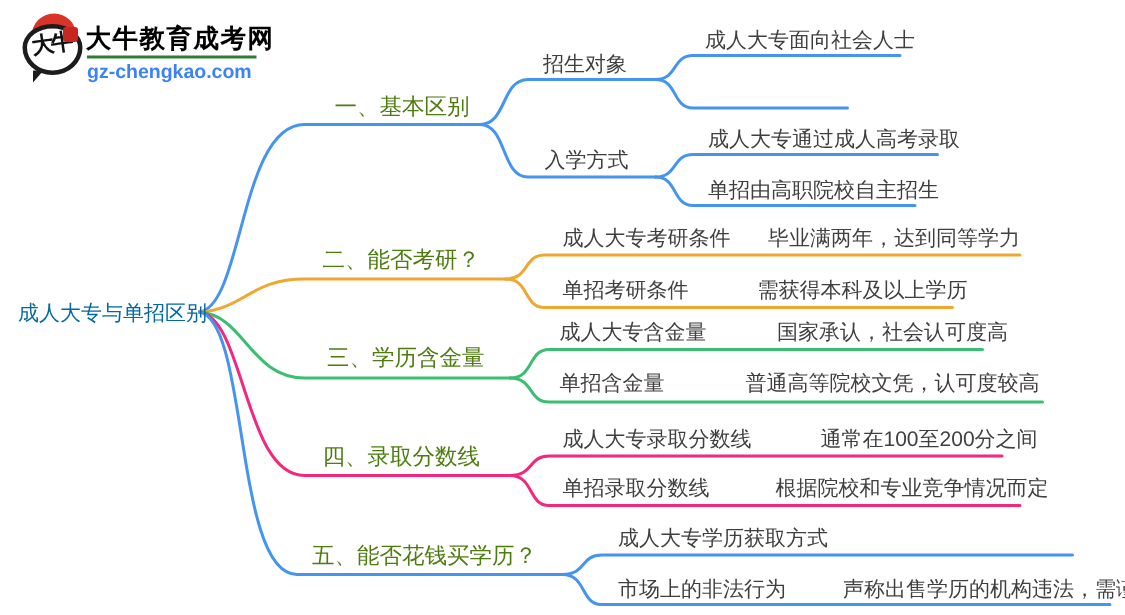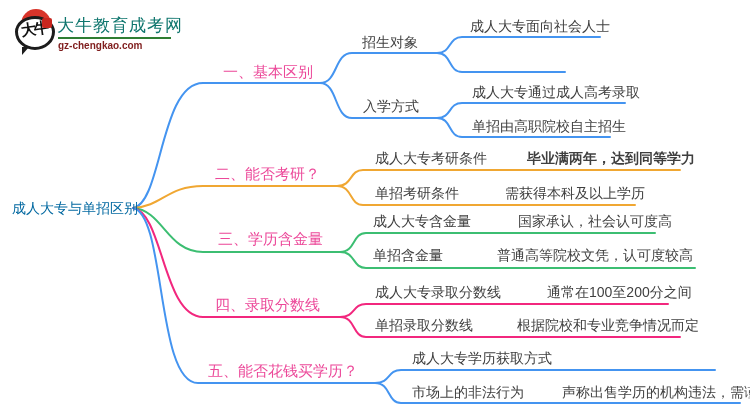--- a/index.html
+++ b/index.html
@@ -3,37 +3,37 @@
 <meta charset="utf-8">
 <style>
   html,body{margin:0;padding:0;background:#fff;}
   #canvas{
     position:relative;width:750px;height:410px;background:#ffffff;overflow:hidden;
     font-family:"Liberation Sans","DejaVu Sans",sans-serif;color:#3d3d3d;
   }
   #connectors{position:absolute;left:0;top:0;}
   .nodelabel{position:absolute;white-space:nowrap;line-height:18px;text-align:right;}
   .root{font-size:14px;color:#0369a1;}
-  .main{font-size:15px;color:#ec4899;}
+  .main{font-size:15px;color:#4d7c0f;}
   .child{font-size:14px;color:#3f3f3f;}
   
   .logo{position:absolute;left:14px;top:8px;width:170px;height:50px;}
   .logo-icon{position:absolute;left:0;top:1px;width:44px;height:46px;}
   .red-arc{position:absolute;left:7px;top:0;width:30px;height:15px;background:#d8342a;
     border-radius:15px 15px 0 0;}
   .bubble{position:absolute;left:1px;top:7px;width:34px;height:28px;background:#fff;
     border:3px solid #1c1c1c;border-radius:50% 50% 50% 50% / 46% 46% 54% 54%;}
   .bubble-tail{position:absolute;left:8px;top:38px;width:0;height:0;
     border-left:7px solid #1c1c1c;border-bottom:8px solid transparent;}
   .bubble-text{position:absolute;left:7px;top:11px;font-family:"Liberation Serif","DejaVu Serif",serif;
     font-weight:bold;font-size:15px;color:#111;transform:rotate(-8deg);letter-spacing:-2px;}
   .seal{position:absolute;left:28px;top:9px;width:10px;height:10px;background:#c8261f;border-radius:2px;}
-  .site-name{position:absolute;left:43px;top:6px;font-size:17px;font-weight:normal;color:#0f766e;letter-spacing:1px;}
+  .site-name{position:absolute;left:43px;top:6px;font-size:17px;font-weight:bold;color:#000000;letter-spacing:1px;}
   .logo-divider{position:absolute;left:44px;top:29px;width:113px;height:2px;background:#2e7d32;}
-  .site-url{position:absolute;left:44px;top:32px;font-size:10px;font-weight:bold;color:#7f1d1d;}
+  .site-url{position:absolute;left:44px;top:32px;font-size:13px;font-weight:bold;color:#3b82f6;}
 </style>
 </head>
 <body>
 
 <div id="canvas">
 
   <svg id="connectors" width="750" height="410" viewBox="0 0 750 410">
     <g fill="none" stroke-width="2" stroke-linecap="round">
 
       <g stroke="#4494f0">
@@ -89,21 +89,21 @@
 
   <div class="nodelabel main" style="left:223px;top:63px;">一、基本区别</div>
   <div class="nodelabel child" style="left:362px;top:33px;">招生对象</div>
   <div class="nodelabel child" style="left:470px;top:17px;">成人大专面向社会人士</div>
   <div class="nodelabel child" style="left:363px;top:97px;">入学方式</div>
   <div class="nodelabel child" style="left:472px;top:83px;">成人大专通过成人高考录取</div>
   <div class="nodelabel child" style="left:472px;top:117px;">单招由高职院校自主招生</div>
 
   <div class="nodelabel main" style="left:215px;top:165px;">二、能否考研？</div>
   <div class="nodelabel child" style="left:375px;top:149px;">成人大专考研条件</div>
-  <div class="nodelabel child" style="left:527px;top:149px;font-weight:bold;">毕业满两年，达到同等学力</div>
+  <div class="nodelabel child" style="left:512px;top:149px;">毕业满两年，达到同等学力</div>
   <div class="nodelabel child" style="left:375px;top:184px;">单招考研条件</div>
   <div class="nodelabel child" style="left:505px;top:184px;">需获得本科及以上学历</div>
 
   <div class="nodelabel main" style="left:218px;top:230px;">三、学历含金量</div>
   <div class="nodelabel child" style="left:373px;top:212px;">成人大专含金量</div>
   <div class="nodelabel child" style="left:373px;top:246px;">单招含金量</div>
   <div class="nodelabel child" style="left:518px;top:212px;">国家承认，社会认可度高</div>
   <div class="nodelabel child" style="left:497px;top:246px;">普通高等院校文凭，认可度较高</div>
 
   <div class="nodelabel main" style="left:215px;top:296px;">四、录取分数线</div>

